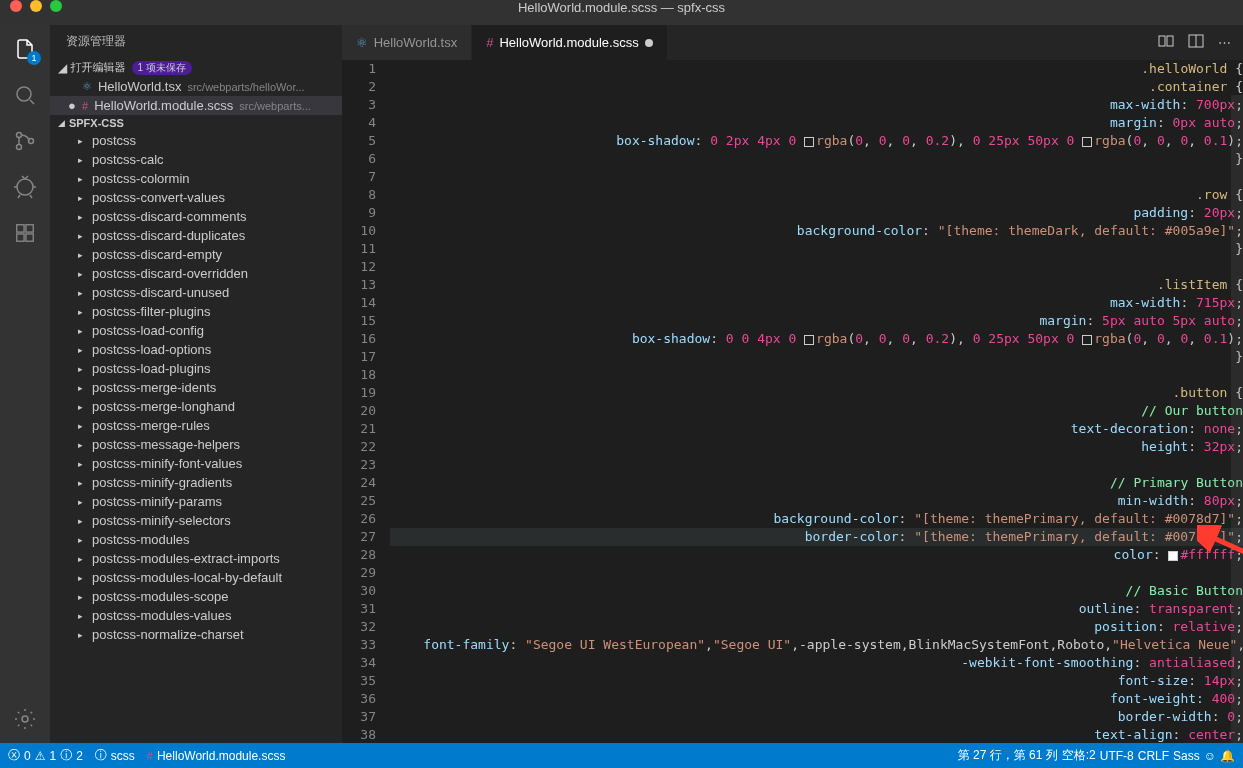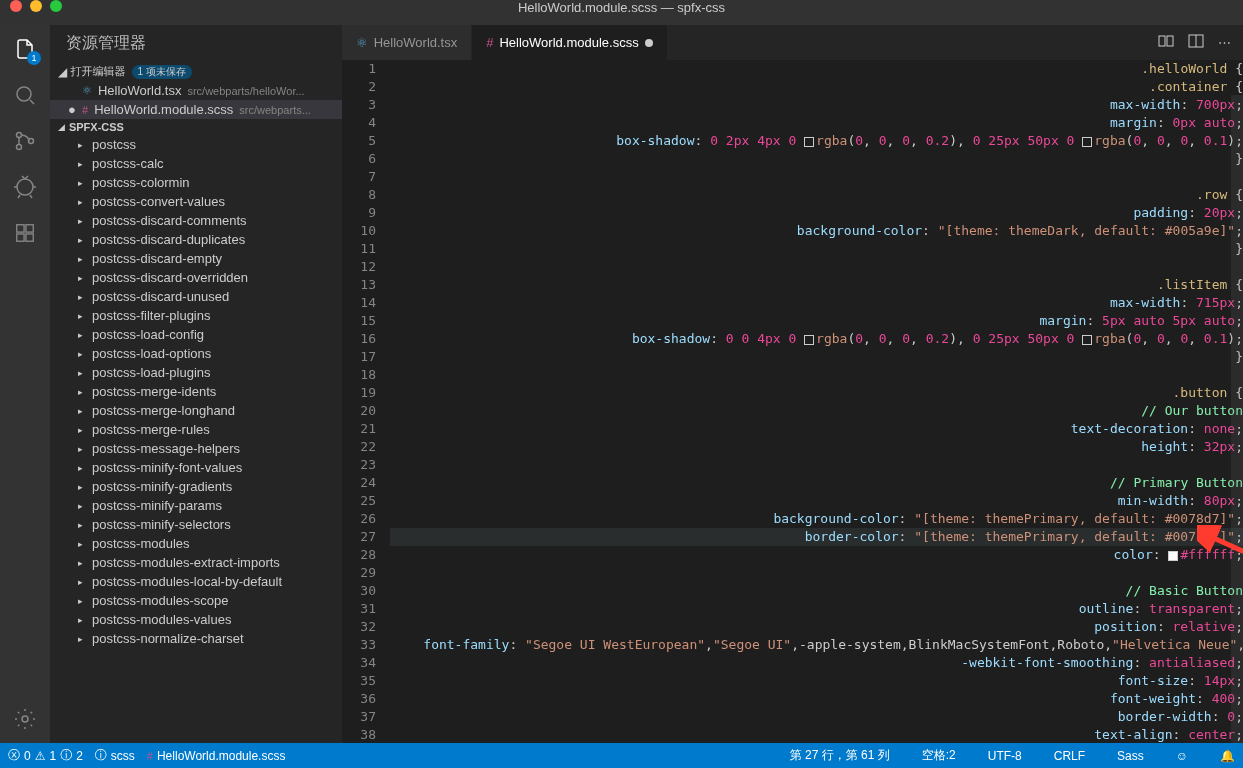--- a/index.html
+++ b/index.html
@@ -10,26 +10,26 @@
 .red{background:#ff5f56;} .yellow{background:#ffbd2e;} .green{background:#27c93f;}
 .title{position:absolute;left:50%;transform:translateX(-50%);color:#ccc;font-size:13px;}
 .main{display:flex;height:718px;}
 .activity{width:50px;background:#333333;display:flex;flex-direction:column;align-items:center;padding-top:10px;gap:18px;}
 .activity .aicon{width:28px;height:28px;display:flex;align-items:center;justify-content:center;color:#858585;cursor:pointer;}
 .activity .aicon.active{color:#fff;}
 .activity .aicon.badge{position:relative;}
 .activity .aicon .b{position:absolute;bottom:-2px;right:-2px;background:#007acc;color:#fff;border-radius:50%;width:14px;height:14px;font-size:9px;display:flex;align-items:center;justify-content:center;}
 .activity .bottom{margin-top:auto;margin-bottom:10px;}
 .sidebar{width:292px;background:#252526;display:flex;flex-direction:column;overflow:hidden;}
-.sb-header{padding:8px 16px;color:#bbb;font-size:16px;}
+.sb-header{padding:8px 16px;color:#bbb;font-size:12px;}
 .sb-section{padding:2px 8px;color:#ccc;font-size:12px;display:flex;align-items:center;gap:4px;cursor:pointer;}
 .sb-section .chev{font-size:9px;}
 .sb-open{display:flex;align-items:center;padding:2px 8px;font-size:12px;}
 .openeditors{font-size:11px;color:#ccc;}
-.oe-count{background:#0c4a6e;border-radius:8px;padding:0 6px;font-size:10px;margin-left:6px;}
+.oe-count{background:#4c1d95;border-radius:8px;padding:0 6px;font-size:10px;margin-left:6px;}
 .sb-file{display:flex;align-items:center;padding:2px 18px;font-size:13px;color:#ccc;gap:6px;cursor:pointer;white-space:nowrap;overflow:hidden;}
 .sb-file.active{background:#37373d;}
 .sb-file .path{color:#858585;font-size:11px;overflow:hidden;text-overflow:ellipsis;}
 .sb-file .dot{width:8px;text-align:center;}
 .sb-tree{flex:1;overflow-y:auto;overflow-x:hidden;}
 .tree-item{display:flex;align-items:center;padding:2px 8px 2px 28px;font-size:13px;color:#ccc;gap:6px;cursor:pointer;white-space:nowrap;}
 .tree-item .chev{font-size:9px;width:8px;color:#ccc;}
 .editor{flex:1;display:flex;flex-direction:column;background:#1e1e1e;overflow:hidden;}
 .tabs{display:flex;background:#252526;height:35px;align-items:stretch;}
 .tab{display:flex;align-items:center;padding:0 14px;gap:6px;font-size:13px;color:#969696;background:#2d2d2d;border-right:1px solid #252526;cursor:pointer;}
@@ -41,21 +41,21 @@
 .code-area{flex:1;display:flex;overflow:hidden;font-family:Menlo,Consolas,monospace;font-size:13px;line-height:18px;}
 .gutter{width:48px;text-align:right;color:#858585;padding:0 14px 0 0;user-select:none;}
 .gutter div{height:18px;}
 .code{flex:1;overflow:hidden;white-space:pre;position:relative;text-align:right;}
 .code-line{height:18px;padding-left:2px;}
 .code-line.hl{background:#2a2d2e;}
 .c-sel{color:#d7ba7d;} .c-prop{color:#9cdcfe;} .c-punct{color:#ccc;} .c-num{color:#ec4899;} .c-kw{color:#ce9178;} .c-str{color:#ce9178;} .c-comm{color:#86efac;}
 .cbox{display:inline-block;width:10px;height:10px;border:1px solid #ccc;margin-right:2px;vertical-align:middle;}
 .arrow{position:absolute;pointer-events:none;z-index:10;}
 .statusbar{height:25px;background:#007acc;display:flex;align-items:center;color:#fff;font-size:12px;padding:0 8px;gap:12px;}
-.statusbar .sright{margin-left:auto;display:flex;gap:32px;align-items:center;}
+.statusbar .sright{margin-left:auto;display:flex;gap:4px;align-items:center;}
 .sitem{display:flex;align-items:center;gap:4px;cursor:pointer;}
 .ficon2{color:#519aba;font-size:11px;}
 .ficon2.scss{color:#c6538c;}
 .scrollhint{position:absolute;right:0;top:35px;bottom:0;width:12px;background:rgba(121,121,121,0.15);}
 </style>
 </head>
 <body>
 
 <div class="titlebar">
   <div class="traffic">

